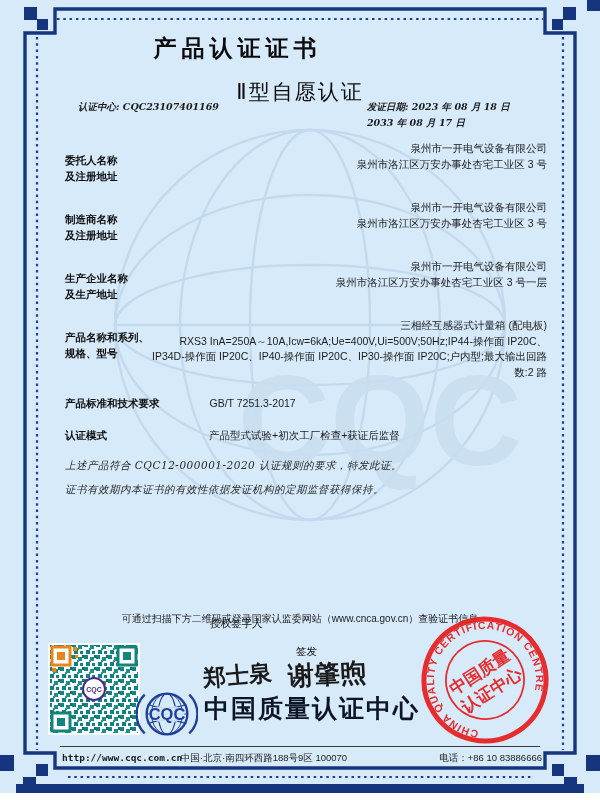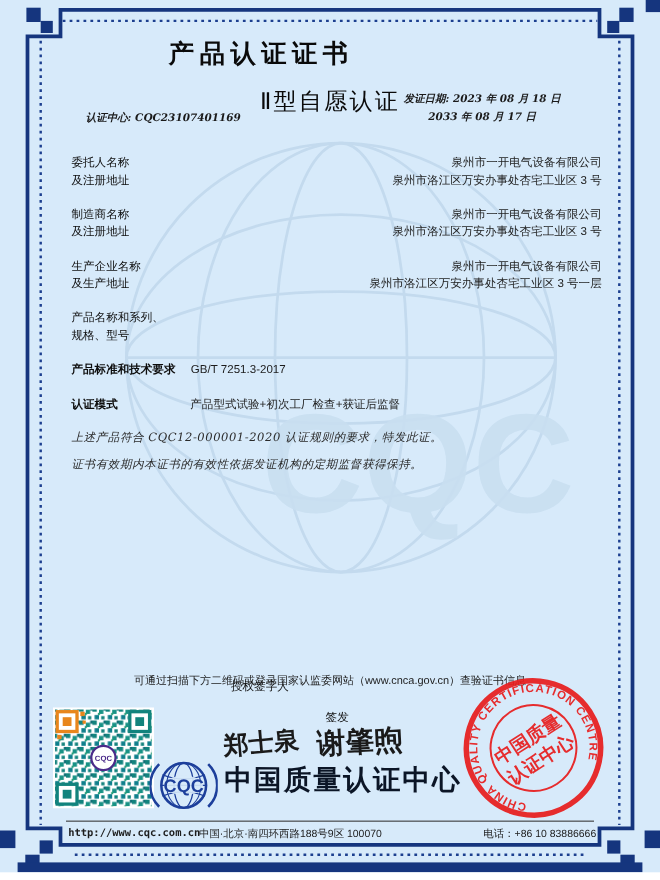--- a/index.html
+++ b/index.html
@@ -17,27 +17,27 @@
   }
   .subtitle{
     top:78px;left:0;width:600px;text-align:center;
     font-size:21px;letter-spacing:2px;color:#0a0a0a;
   }
   .kai{
     font-family:"DejaVu Serif","Liberation Serif",serif;
     font-style:italic;font-weight:bold;
   }
   .certno{top:101px;left:78px;font-size:9.5px;color:#1a1a1a;}
-  .dates{top:83px;left:367px;font-size:9.5px;color:#1a1a1a;line-height:16px;text-align:center;}
+  .dates{top:99px;left:367px;font-size:9.5px;color:#1a1a1a;line-height:16px;}
   
   .content{top:141px;left:65px;width:482px;font-size:10.5px;line-height:15.5px;color:#1c1c1c;}
   .frow{display:flex;margin-bottom:16px;}
-  .flabels{width:85px;font-weight:normal;flex:0 0 85px;color:#0d0d0d;}
+  .flabels{width:85px;font-weight:bold;flex:0 0 85px;color:#0d0d0d;margin-top:12px;}
   .fvalues{flex:1;text-align:right;}
-  .srow{display:flex;margin-bottom:16px;}
+  .srow{display:flex;margin-bottom:16px;gap:36px;}
   .srow .slabel{font-weight:bold;white-space:nowrap;margin-right:14px;color:#0d0d0d;}
   .mode-row{margin-bottom:10px;}
   .mode-row .slabel{margin-right:66px;}
   .statements{margin-top:10px;font-family:"DejaVu Serif","Liberation Serif",serif;
     font-style:italic;font-size:10.5px;color:#2a2a2a;line-height:24px;letter-spacing:0.5px;}
   
   .verify{top:612px;left:0;width:600px;text-align:center;font-size:10px;color:#1c1c1c;}
   .qr{top:643px;left:48px;}
   .sig-label{font-size:10.5px;color:#111;}
   .sig-name{
@@ -139,20 +139,24 @@
     <div class="fvalues">
       <div>泉州市一开电气设备有限公司</div>
       <div>泉州市洛江区万安办事处杏宅工业区 3 号一层</div>
     </div>
   </div>
 
   <div class="frow">
     <div class="flabels">
       <div>产品名称和系列、</div>
       <div>规格、型号</div>
+    </div>
+    <div class="fvalues">
+      <div>三相经互感器式计量箱 (配电板)</div>
+      <div>RXS3 InA=250A～10A,Icw=6kA;Ue=400V,Ui=500V;50Hz;IP44-操作面 IP20C、IP34D-操作面 IP20C、IP40-操作面 IP20C、IP30-操作面 IP20C;户内型;最大输出回路数:2 路</div>
     </div>
   </div>
 
   <div class="srow">
     <span class="slabel">产品标准和技术要求</span>
     <span>GB/T 7251.3-2017</span>
   </div>
 
   <div class="srow mode-row">
     <span class="slabel">认证模式</span>

